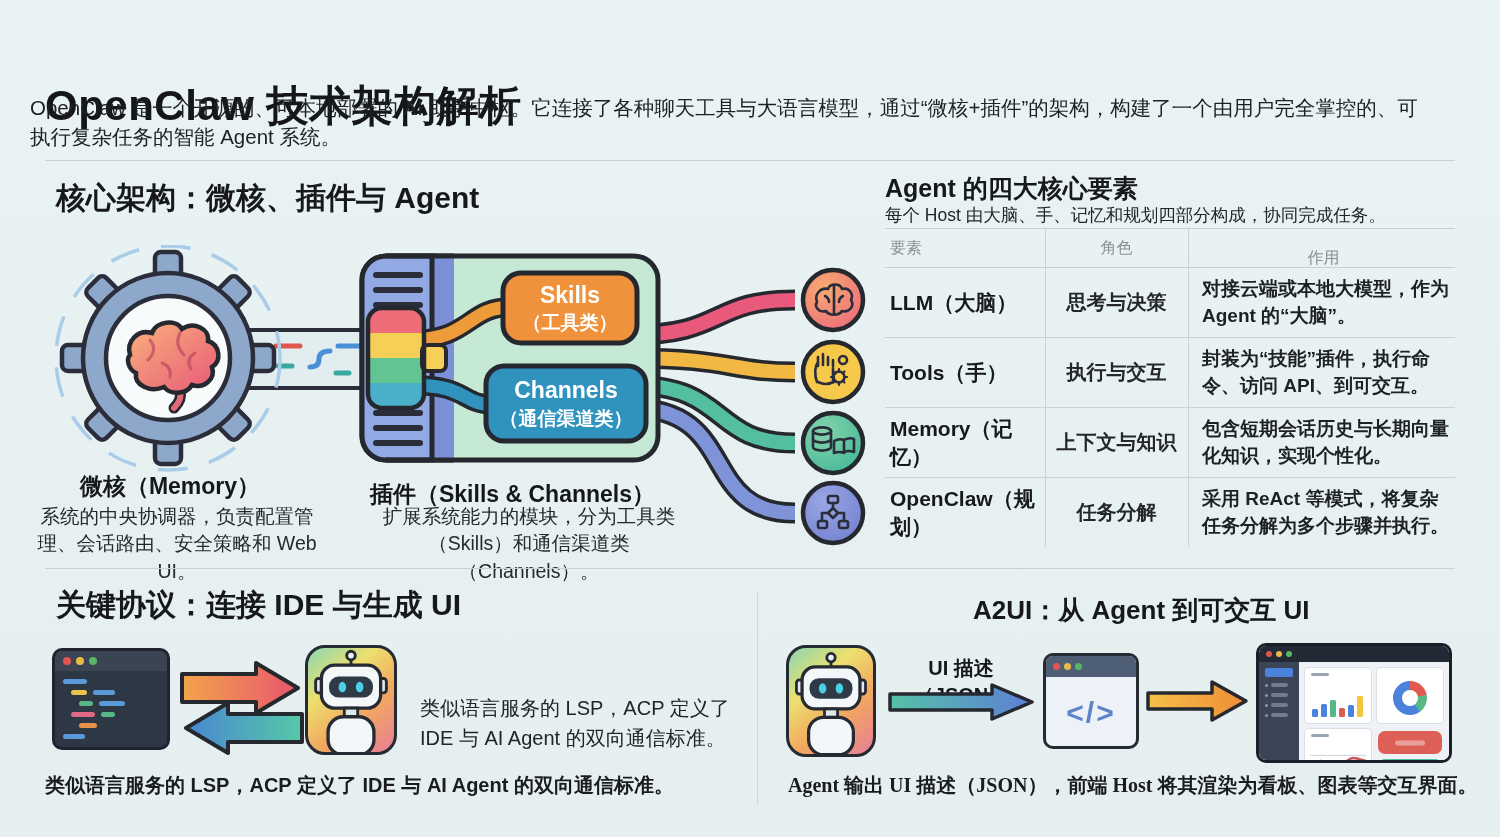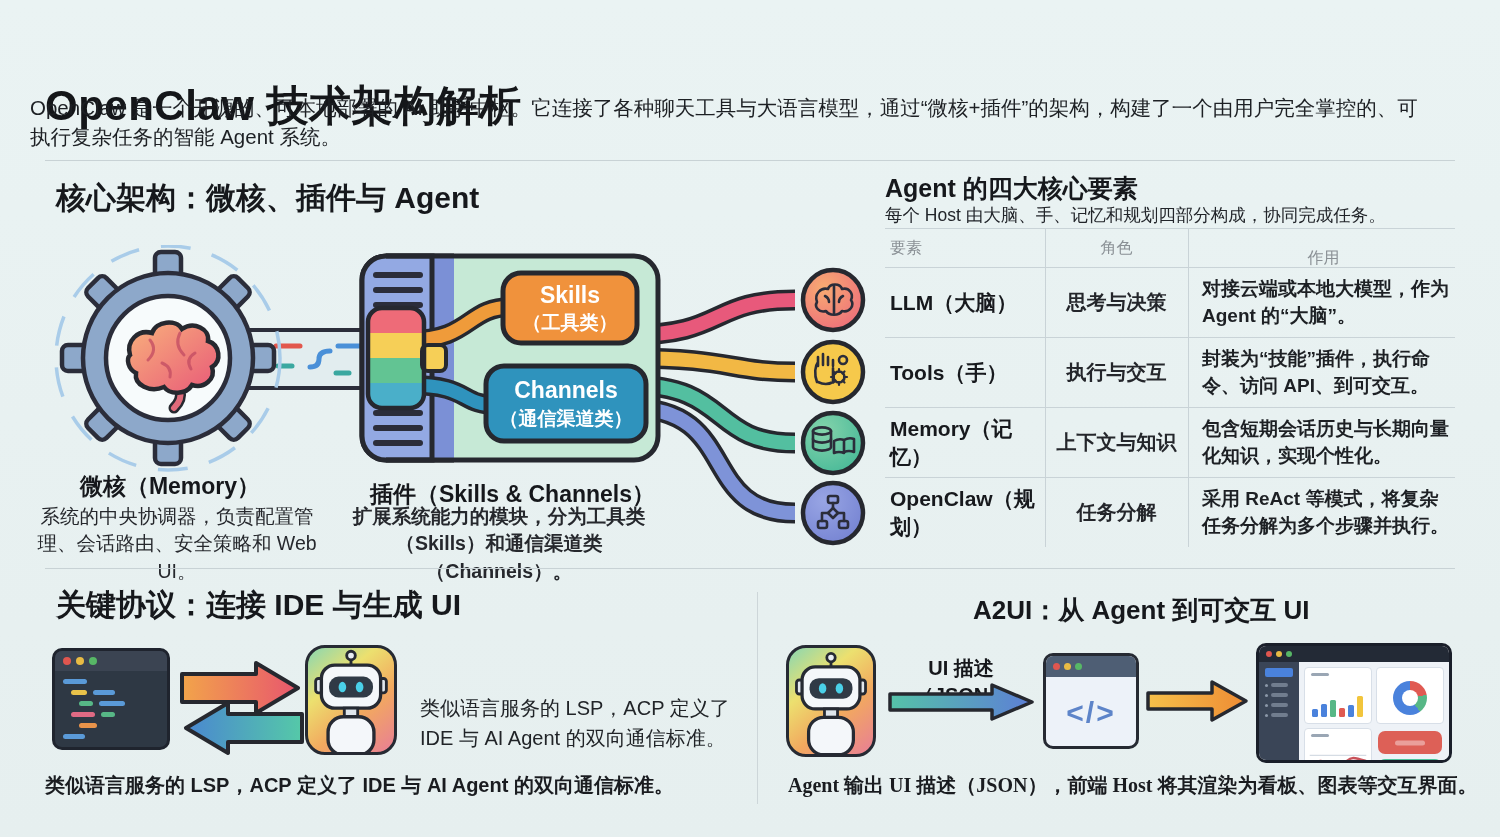--- a/index.html
+++ b/index.html
@@ -251,21 +251,21 @@
         <path d="M-5,0 H-11 V8 M5,0 H11 V8"></path>
         <rect x="-15" y="8" width="9" height="7" rx="2"></rect>
         <rect x="6" y="8" width="9" height="7" rx="2"></rect>
       </g>
     </g>
   </svg>
 
   <div class="abs cap-title" style="left:20px; top:471px; width:300px;">微核（Memory）</div>
   <div class="abs cap-body" style="left:22px; top:503px; width:310px;">系统的中央协调器，负责配置管理、会话路由、安全策略和 Web UI。</div>
   <div class="abs cap-title" style="left:360px; top:471px; width:305px;margin-top:8px;">插件（Skills &amp; Channels）</div>
-  <div class="abs cap-body" style="left:334px; top:503px; width:330px;font-weight:bold;">扩展系统能力的模块，分为工具类（Skills）和通信渠道类（Channels）。</div>
+  <div class="abs cap-body" style="left:364px; top:503px; width:330px;">扩展系统能力的模块，分为工具类（Skills）和通信渠道类（Channels）。</div>
 
   <div class="abs sub-heading" style="left:885px; top:172px;">Agent 的四大核心要素</div>
   <div class="abs" style="left:885px; top:203px; font-size:17.5px; font-weight:500; color:#22252a;">每个 Host 由大脑、手、记忆和规划四部分构成，协同完成任务。</div>
 
   <div class="abs agent-table">
     <div class="t-vline" style="left:160px;"></div>
     <div class="t-vline" style="left:303px;"></div>
     <div class="t-row t-head">
       <div class="t-c1 cell">要素</div>
       <div class="t-c2 cell">角色</div>

